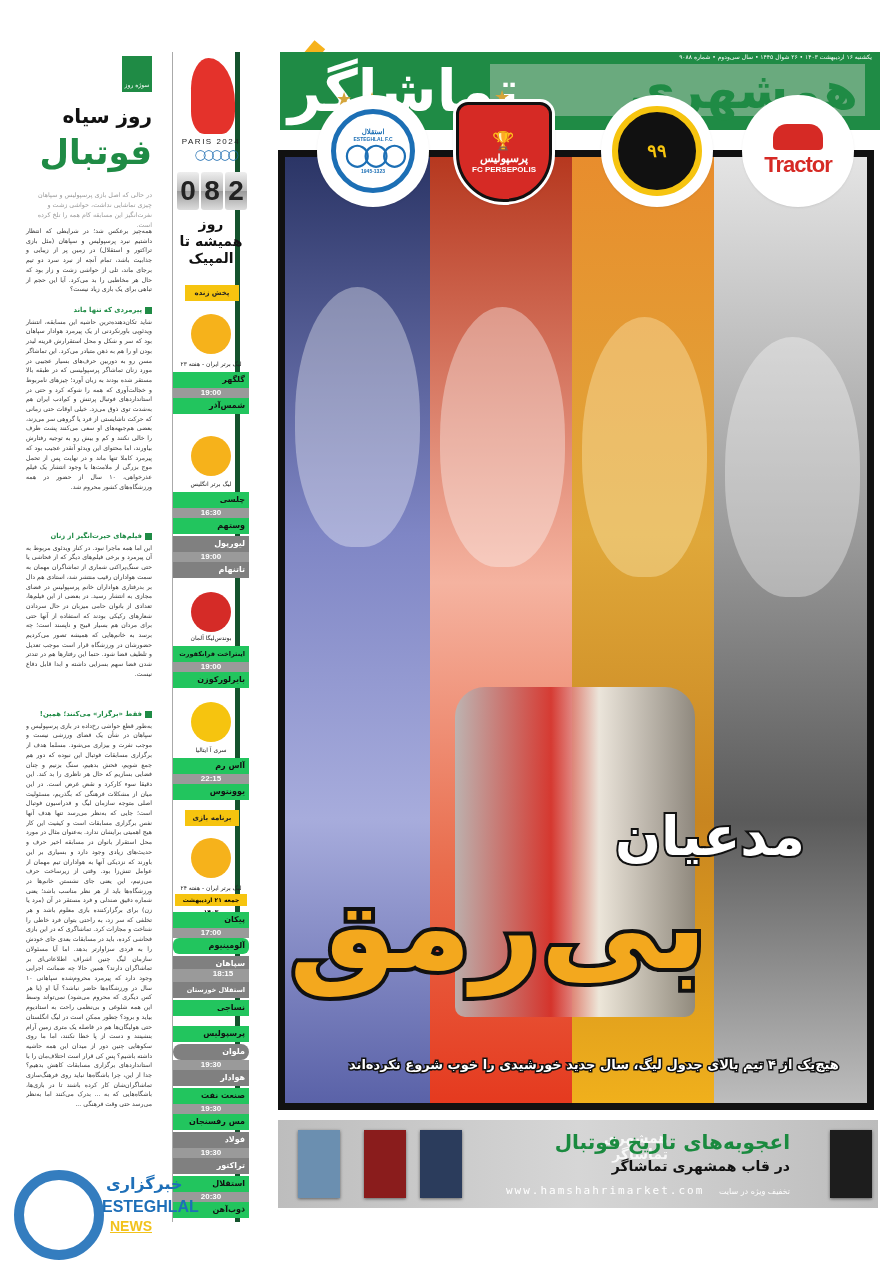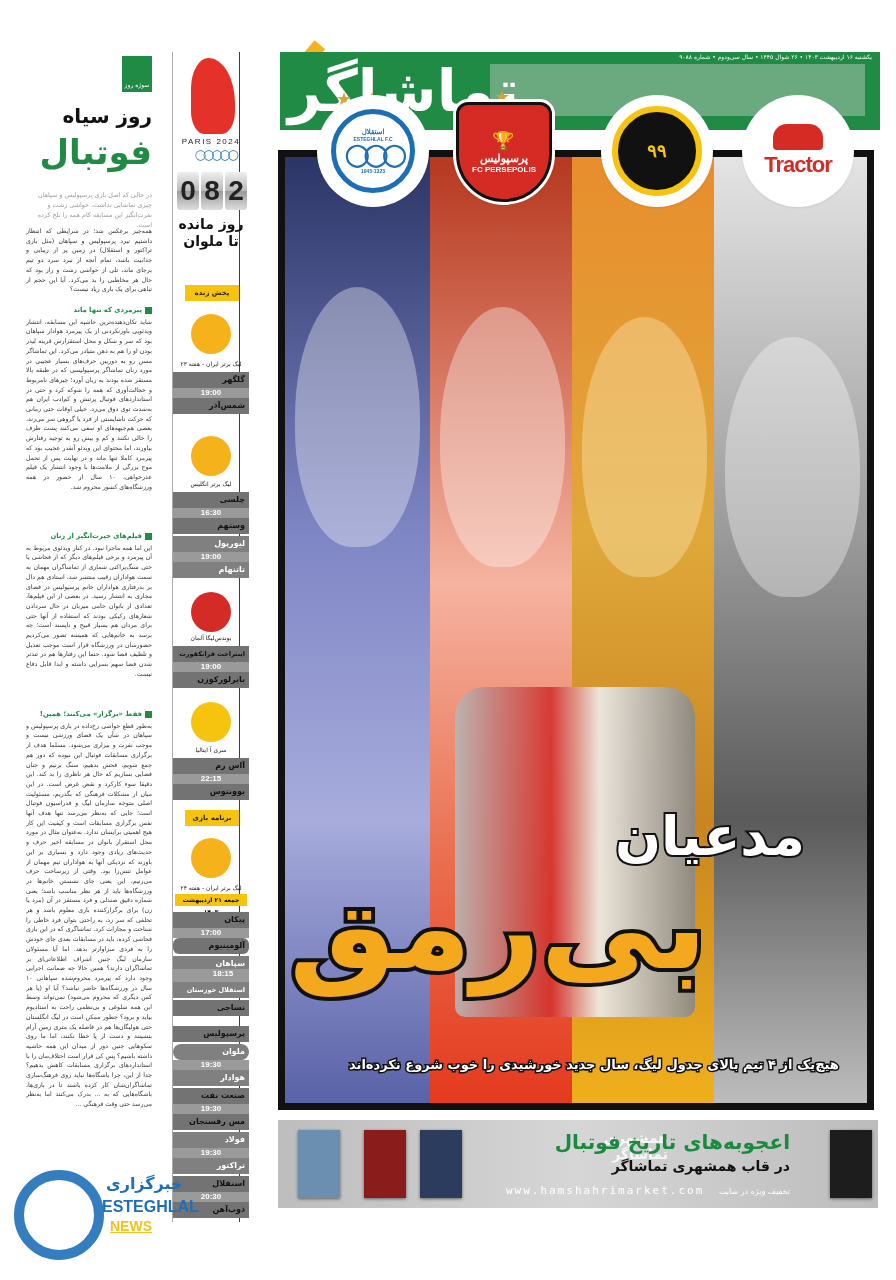--- a/index.html
+++ b/index.html
@@ -54,49 +54,50 @@
   .ad .brand { position: absolute; left: 270px; top: 10px; width: 120px; height: 48px; color: #fff; font-size: 14px; font-weight: bold; opacity: .85; }
   .section-tag { position: absolute; left: 122px; top: 56px; width: 30px; height: 36px; background: #1f8b45; color: #fff; font-size: 6px; display: flex; align-items: flex-end; justify-content: center; padding-bottom: 4px; }
   .art-title1 { position: absolute; left: 26px; top: 104px; width: 126px; font-size: 20px; font-weight: bold; color: #111; text-align: right; }
   .art-title2 { position: absolute; left: 26px; top: 132px; width: 126px; font-size: 34px; font-weight: bold; color: #1f8b45; text-align: right; }
   .lead { position: absolute; left: 26px; top: 190px; width: 126px; font-size: 6.4px; line-height: 10px; color: #999; text-align: right; }
   .body-block { position: absolute; left: 26px; width: 126px; font-size: 6.2px; line-height: 9.7px; color: #333; text-align: justify; }
   .subhead { color: #1f8b45; font-weight: bold; font-size: 6.8px; display: block; margin-bottom: 1px; }
   .subhead .box { display: inline-block; width: 7px; height: 7px; background: #1f8b45; margin-left: 3px; vertical-align: middle; }
 
   
-  .sched { position: absolute; left: 172px; top: 52px; width: 68px; height: 1170px; border-left: 1px solid #aaa; border-right: 1px solid #14532d; }
+  .sched { position: absolute; left: 172px; top: 52px; width: 68px; height: 1170px; border-left: 1px solid #aaa; border-right: 5px solid #14532d; }
   .mascot { position: absolute; left: 18px; top: 6px; width: 44px; height: 76px; background: #e4322b; border-radius: 40% 60% 30% 30%; }
   .paris { position: absolute; left: 0; top: 85px; width: 76px; text-align: center; font-family: "Liberation Sans", sans-serif; font-size: 8px; letter-spacing: 1.5px; color: #222; direction: ltr; }
   .rings-ol { position: absolute; left: 22px; top: 97px; font-size: 10px; color: #1b6bb0; letter-spacing: -3px; direction: ltr; }
   .counter { position: absolute; left: 4px; top: 120px; width: 70px; display: flex; direction: ltr; gap: 2px; }
   .digit { flex: 1; height: 38px; background: linear-gradient(180deg,#eee,#bbb 49%,#999 50%,#ddd); border-radius: 3px; font-family: "Liberation Sans", sans-serif; font-size: 28px; font-weight: bold; color: #222; text-align: center; line-height: 38px; }
   .days-left { position: absolute; left: 0; top: 164px; width: 76px; text-align: center; font-size: 14px; font-weight: bold; color: #111; line-height: 17px; }
   .pill { position: absolute; left: 12px; width: 54px; height: 16px; background: #f6c40f; font-size: 7px; font-weight: bold; color: #222; text-align: center; line-height: 16px; }
   .league-logo { position: absolute; left: 18px; width: 40px; height: 40px; border-radius: 50%; background: #f6b21b; }
   .league-name { position: absolute; left: 0; width: 76px; text-align: center; font-size: 6px; color: #222; }
   .match-row { position: absolute; left: 0; width: 76px; height: 16px; font-size: 8px; font-weight: bold; line-height: 16px; padding: 0 4px; }
   .row-dark { background: #808080; color: #fff; }
-  .row-light { background: #737373; color: #111; }
+  .row-light { background: #22c55e; color: #111; }
   .time { position: absolute; left: 0; width: 76px; height: 10px; text-align: center; font-family: "Liberation Sans", sans-serif; font-size: 8px; font-weight: bold; color: #fff; background: #9a9a9a; line-height: 10px; direction: ltr; }
   .dateline-yellow { position: absolute; left: 2px; width: 72px; height: 12px; background: #f6c40f; font-size: 6px; font-weight: bold; text-align: center; line-height: 12px; }
 
   
   .wm { position: absolute; left: 14px; top: 1160px; width: 160px; height: 100px; direction: ltr; }
   .wm .ball { position: absolute; left: 0; top: 10px; width: 90px; height: 90px; border-radius: 50%; border: 10px solid #1e6fb8; opacity: .9; }
   .wm .fa { position: absolute; left: 92px; top: 14px; font-size: 16px; font-weight: bold; color: #1e6fb8; }
   .wm .en { position: absolute; left: 88px; top: 38px; font-family: "Liberation Sans", sans-serif; font-size: 16px; font-weight: bold; color: #1e6fb8; }
   .wm .news { position: absolute; left: 96px; top: 58px; font-family: "Liberation Sans", sans-serif; font-size: 14px; font-weight: bold; color: #f2c21b; text-decoration: underline; }
 </style>
 </head>
 <body>
 
 <div class="yellow-stripe"></div>
 <div class="masthead">
   <div class="shade"></div>
+  <div class="title-main">همشهری</div>
   <div class="title-sub">تماشاگر</div>
   <div class="dateline">یکشنبه ۱۶ اردیبهشت ۱۴۰۳ • ۲۶ شوال ۱۴۴۵ • سال سی‌ودوم • شماره ۹۰۸۸</div>
 </div>
 
 <div class="poster">
   <div class="strip s1">
       <div class="face f1"></div>
     </div>
   <div class="strip s2"></div>
   <div class="face f2"></div>
@@ -169,21 +170,21 @@
 
 <div class="sched">
   <div class="mascot"></div>
   <div class="paris">PARIS 2024</div>
   <div class="rings-ol">◯◯◯◯◯</div>
   <div class="counter">
     <div class="digit">0</div>
     <div class="digit">8</div>
     <div class="digit">2</div>
   </div>
-  <div class="days-left">روز مانده تا ملوان</div>
+  <div class="days-left">روز همیشه تا المپیک</div>
 
   <div class="pill" style="top:233px;">پخش زنده</div>
 
   <div class="league-logo" style="top:262px;background:#f6b21b;"></div>
   <div class="league-name" style="top:308px;">لیگ برتر ایران - هفته ۲۳</div>
   <div class="match-row row-light" style="top:320px;">گلگهر</div>
   <div class="time" style="top:336px;">19:00</div>
   <div class="match-row row-light" style="top:346px;">شمس‌آذر</div>
 
   <div class="league-logo" style="top:384px;background:#f6b21b;"></div>

